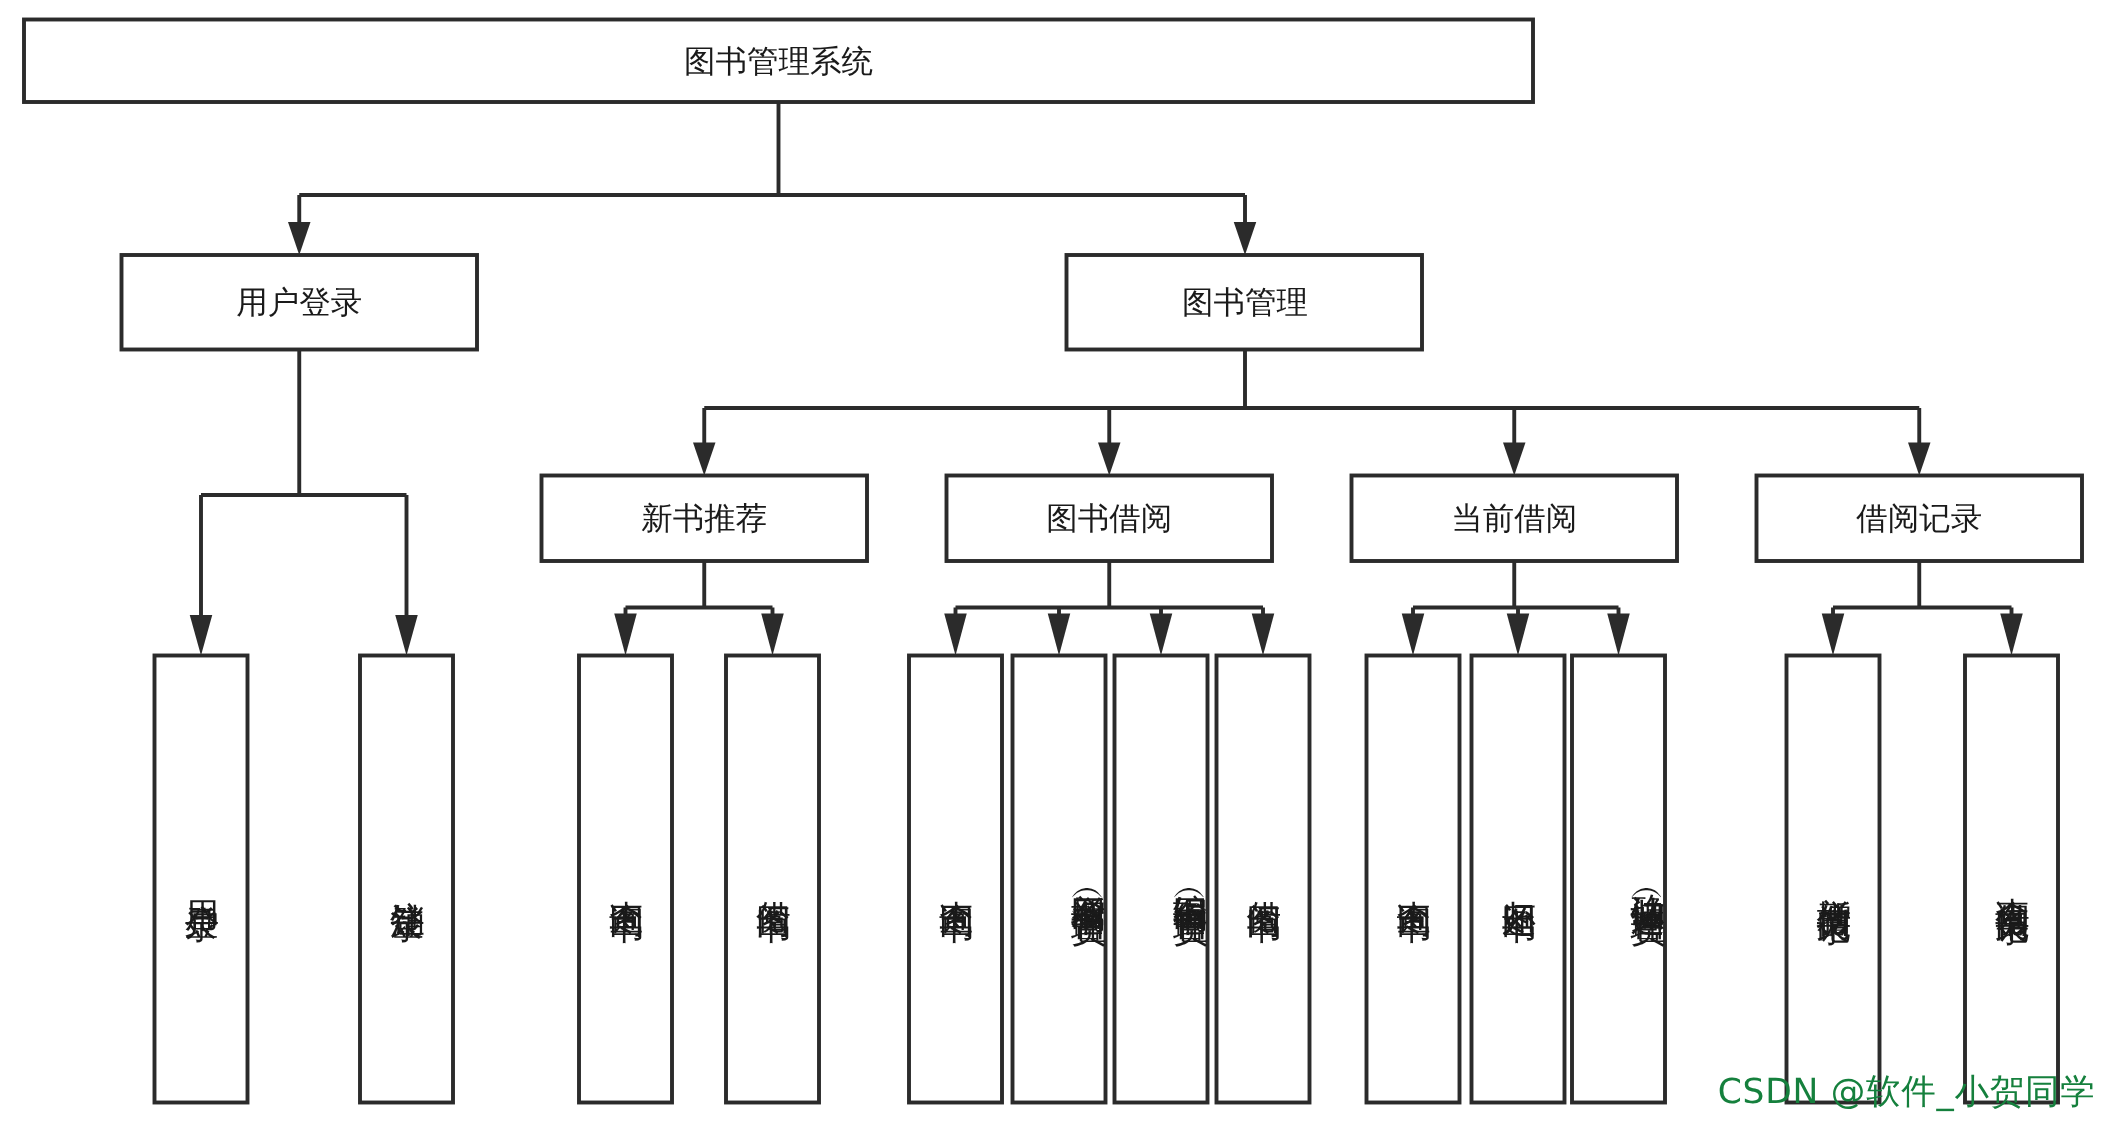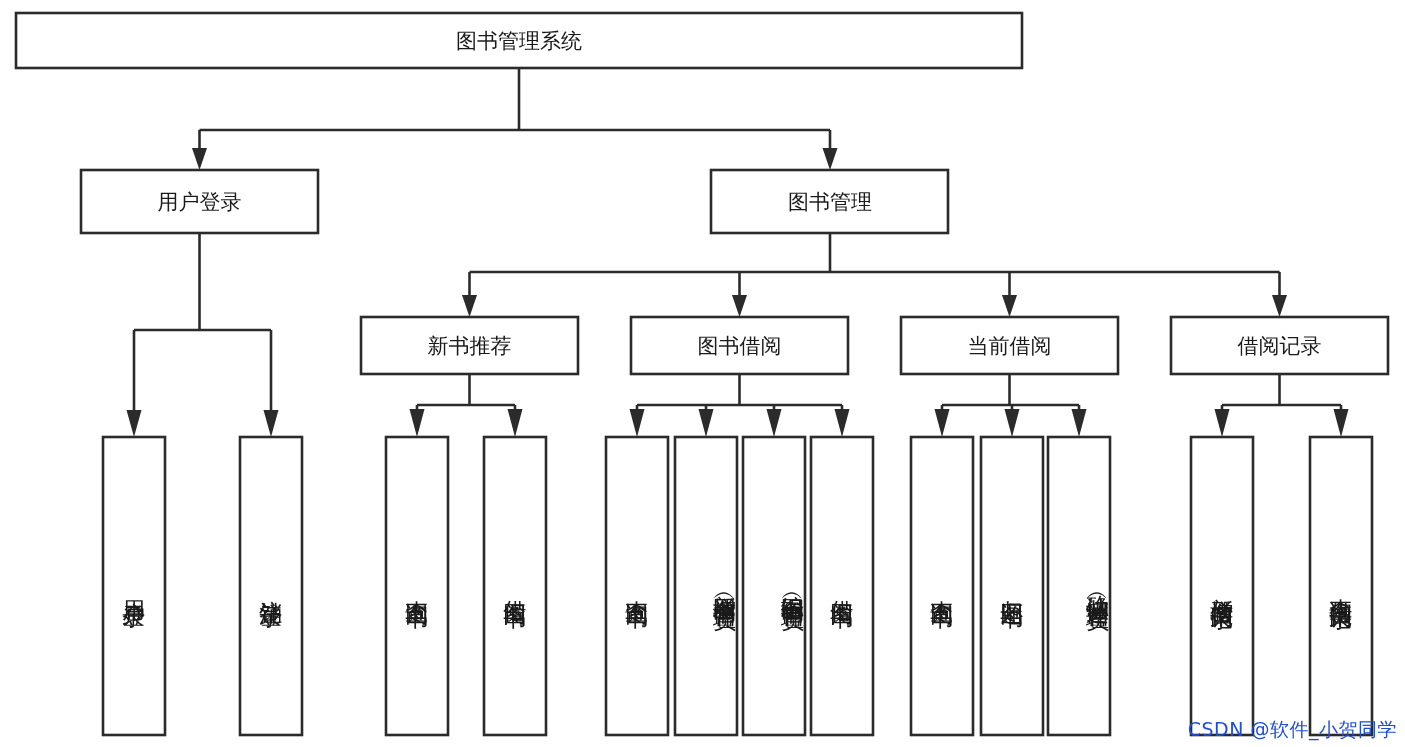--- a/index.html
+++ b/index.html
@@ -60,22 +60,22 @@
     align-items: center;
     justify-content: center;
     pointer-events: none;
     white-space: nowrap;
   }
   #watermark {
     position: absolute;
     right: 8px;
     bottom: 4px;
     font-family: "DejaVu Sans", "Liberation Sans", sans-serif;
-    font-size: 19px;
-    color: #1d4ed8;
+    font-size: 23px;
+    color: #15803d;
     letter-spacing: 0.5px;
     white-space: nowrap;
   }
 </style>
 </head>
 <body>
 
 <div id="diagram-root">
 
   <svg id="tree-svg" viewBox="0 0 1405 747">

